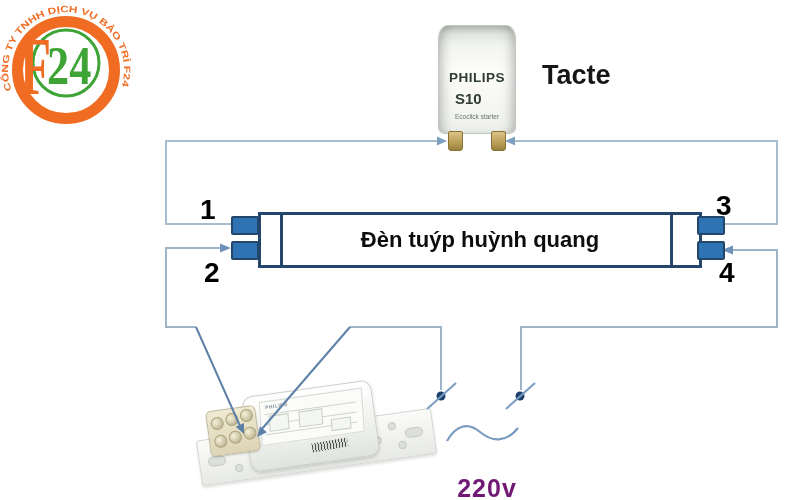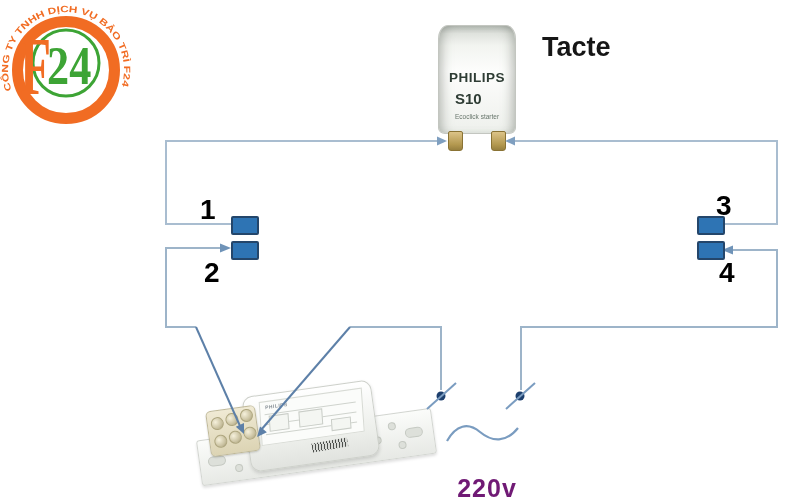--- a/index.html
+++ b/index.html
@@ -25,21 +25,21 @@
   .starter-brand{position:absolute;left:0;top:44px;width:100%;text-align:center;
     font-size:13.5px;font-weight:700;letter-spacing:.5px;color:#2e3c34;}
   .starter-model{position:absolute;left:16px;top:64px;font-size:15px;font-weight:700;color:#2e3c34;}
   .starter-type{position:absolute;left:16px;top:87px;font-size:6.5px;color:#68766c;}
   .spin{
     width:13px;height:18px;border:1px solid #8a7334;border-radius:2px 2px 3px 3px;z-index:4;
     background:linear-gradient(180deg,#dcc388,#b3984f 70%,#97803f);
   }
   .spin1{left:448px;top:131px;} .spin2{left:491px;top:131px;}
 
-  .tacte-label{left:542px;top:32px;font-size:27px;font-weight:600;color:#161616;z-index:8;}
+  .tacte-label{left:542px;top:60px;font-size:27px;font-weight:600;color:#161616;z-index:8;}
 
   
   .tube{
     left:258px;top:212px;width:438px;height:50px;z-index:6;background:#ffffff;
     border:3px solid #24466b;display:flex;align-items:center;justify-content:center;
   }
   .tube-label{font-size:22px;font-weight:700;color:#0d0d0d;}
   .capline{position:absolute;top:0;width:3px;height:100%;background:#24466b;}
   .capline-l{left:19px;} .capline-r{right:26px;}
   .tpin{
@@ -114,20 +114,25 @@
 
   <div class="abs starter">
     <div class="starter-brand">PHILIPS</div>
     <div class="starter-model">S10</div>
     <div class="starter-type">Ecoclick starter</div>
   </div>
   <div class="abs spin spin1"></div>
   <div class="abs spin spin2"></div>
   <div class="abs tacte-label">Tacte</div>
 
+  <div class="abs tube">
+    <div class="capline capline-l"></div>
+    <div class="capline capline-r"></div>
+    <div class="tube-label">Đèn tuýp huỳnh quang</div>
+  </div>
   <div class="abs tpin tpin1"></div>
   <div class="abs tpin tpin2"></div>
   <div class="abs tpin tpin3"></div>
   <div class="abs tpin tpin4"></div>
   <div class="abs pin-num num1">1</div>
   <div class="abs pin-num num2">2</div>
   <div class="abs pin-num num3">3</div>
   <div class="abs pin-num num4">4</div>
 
   <div class="abs ballast">

